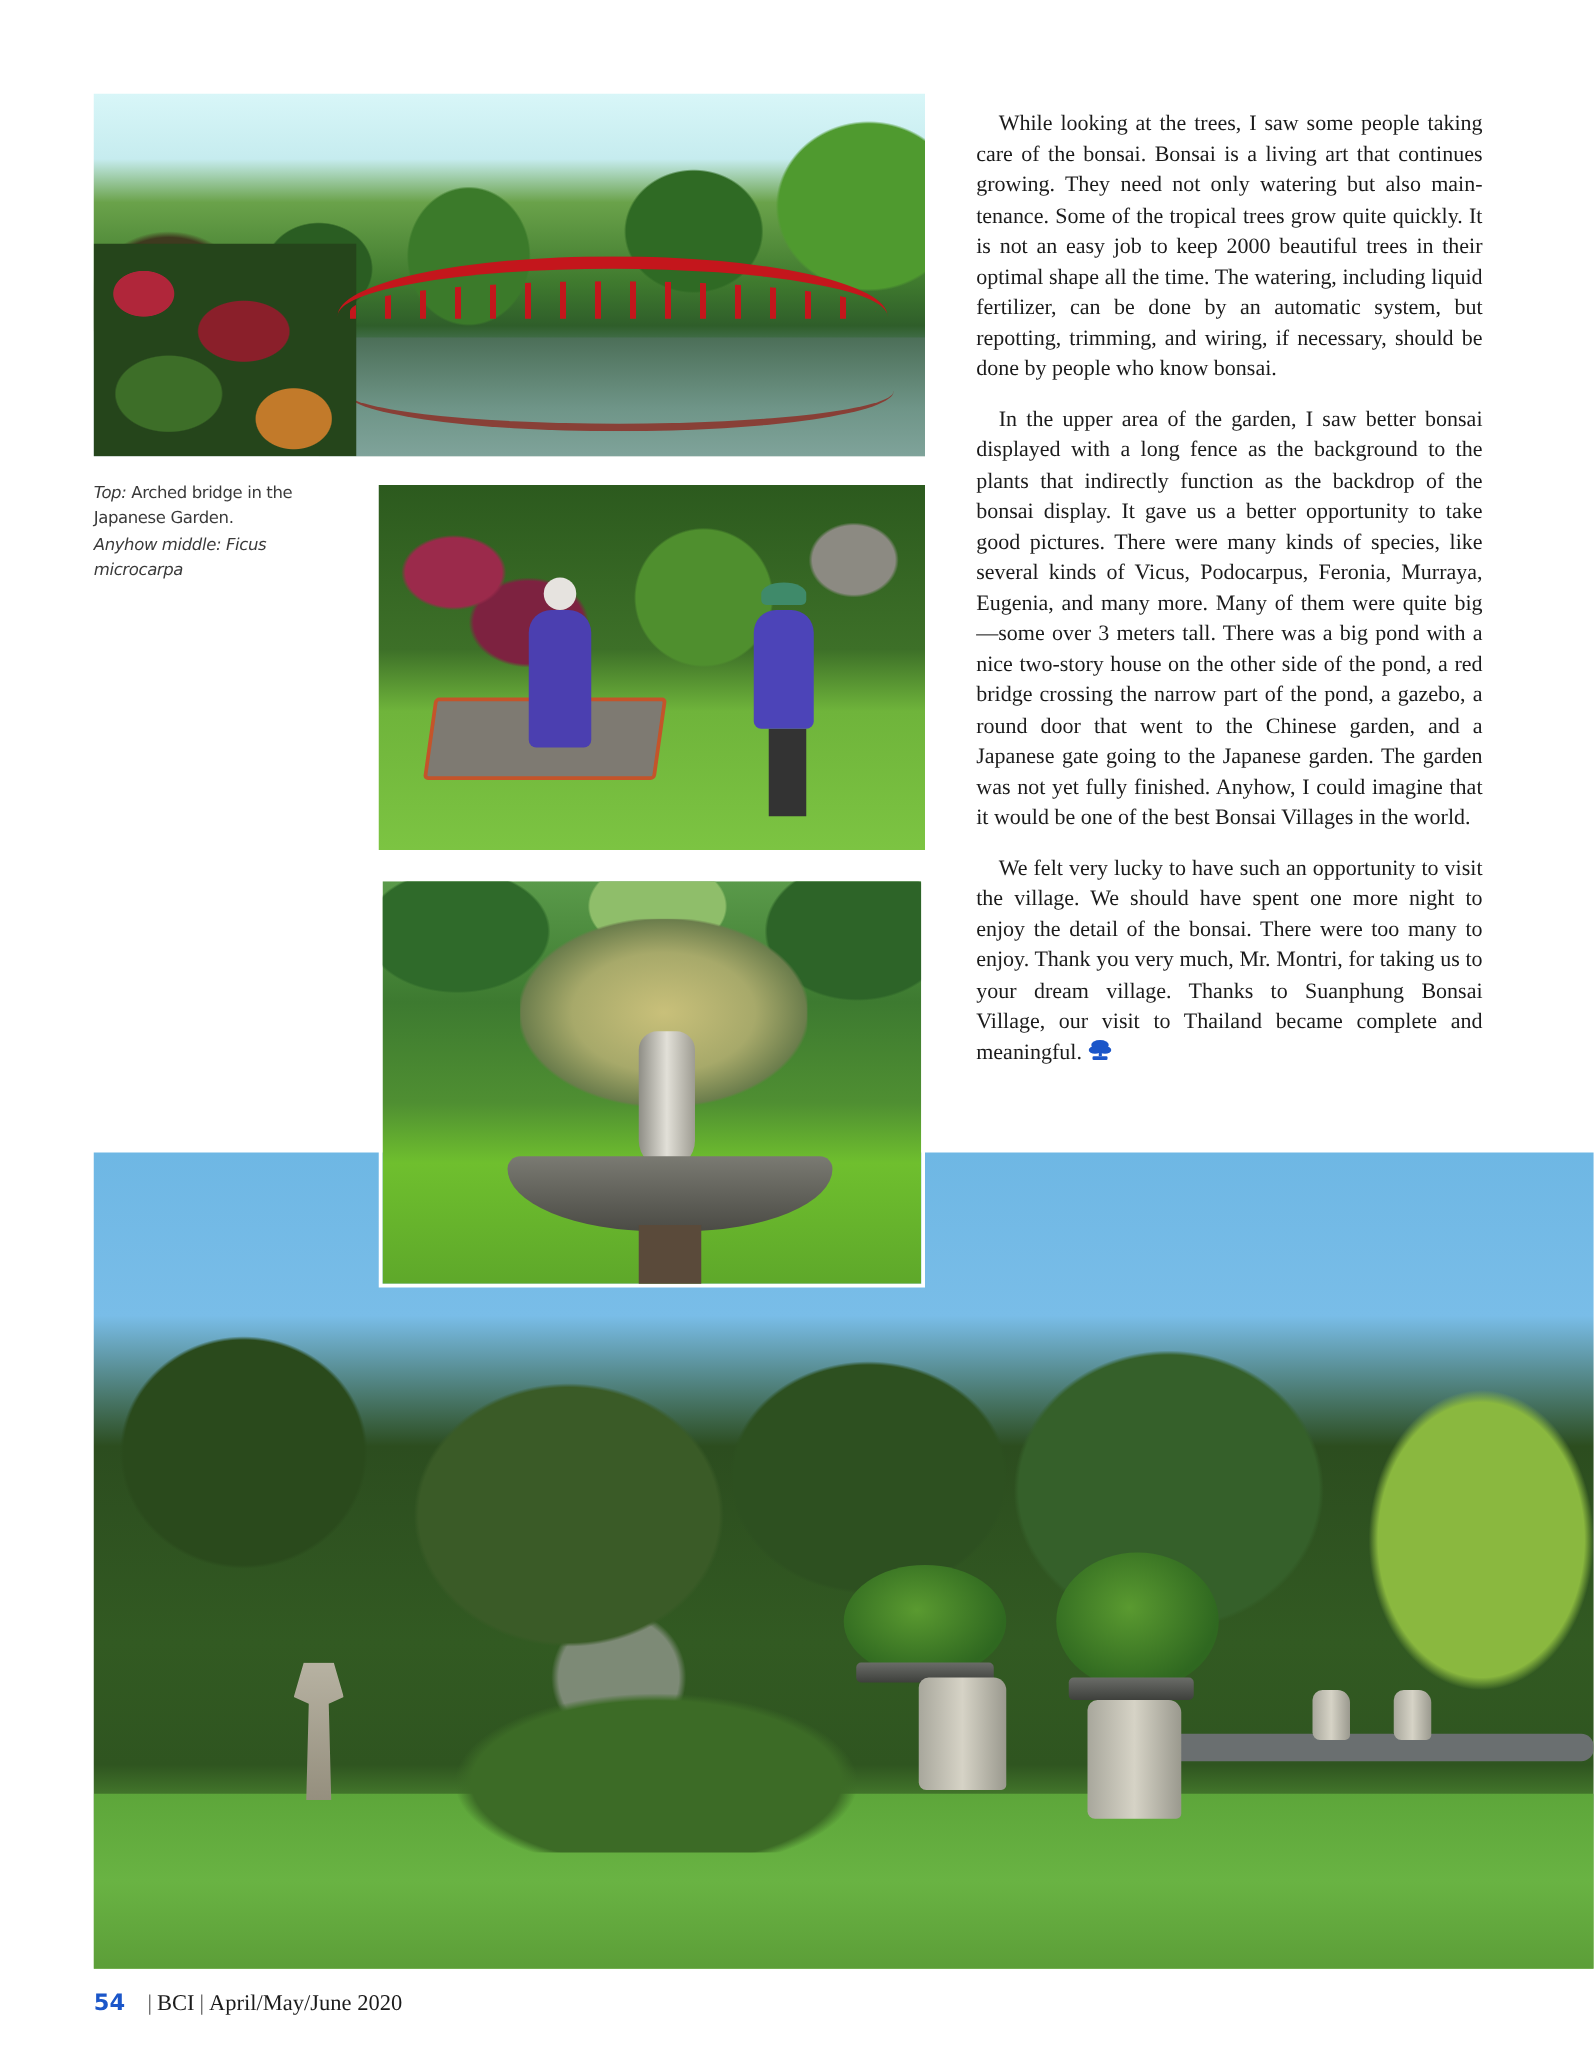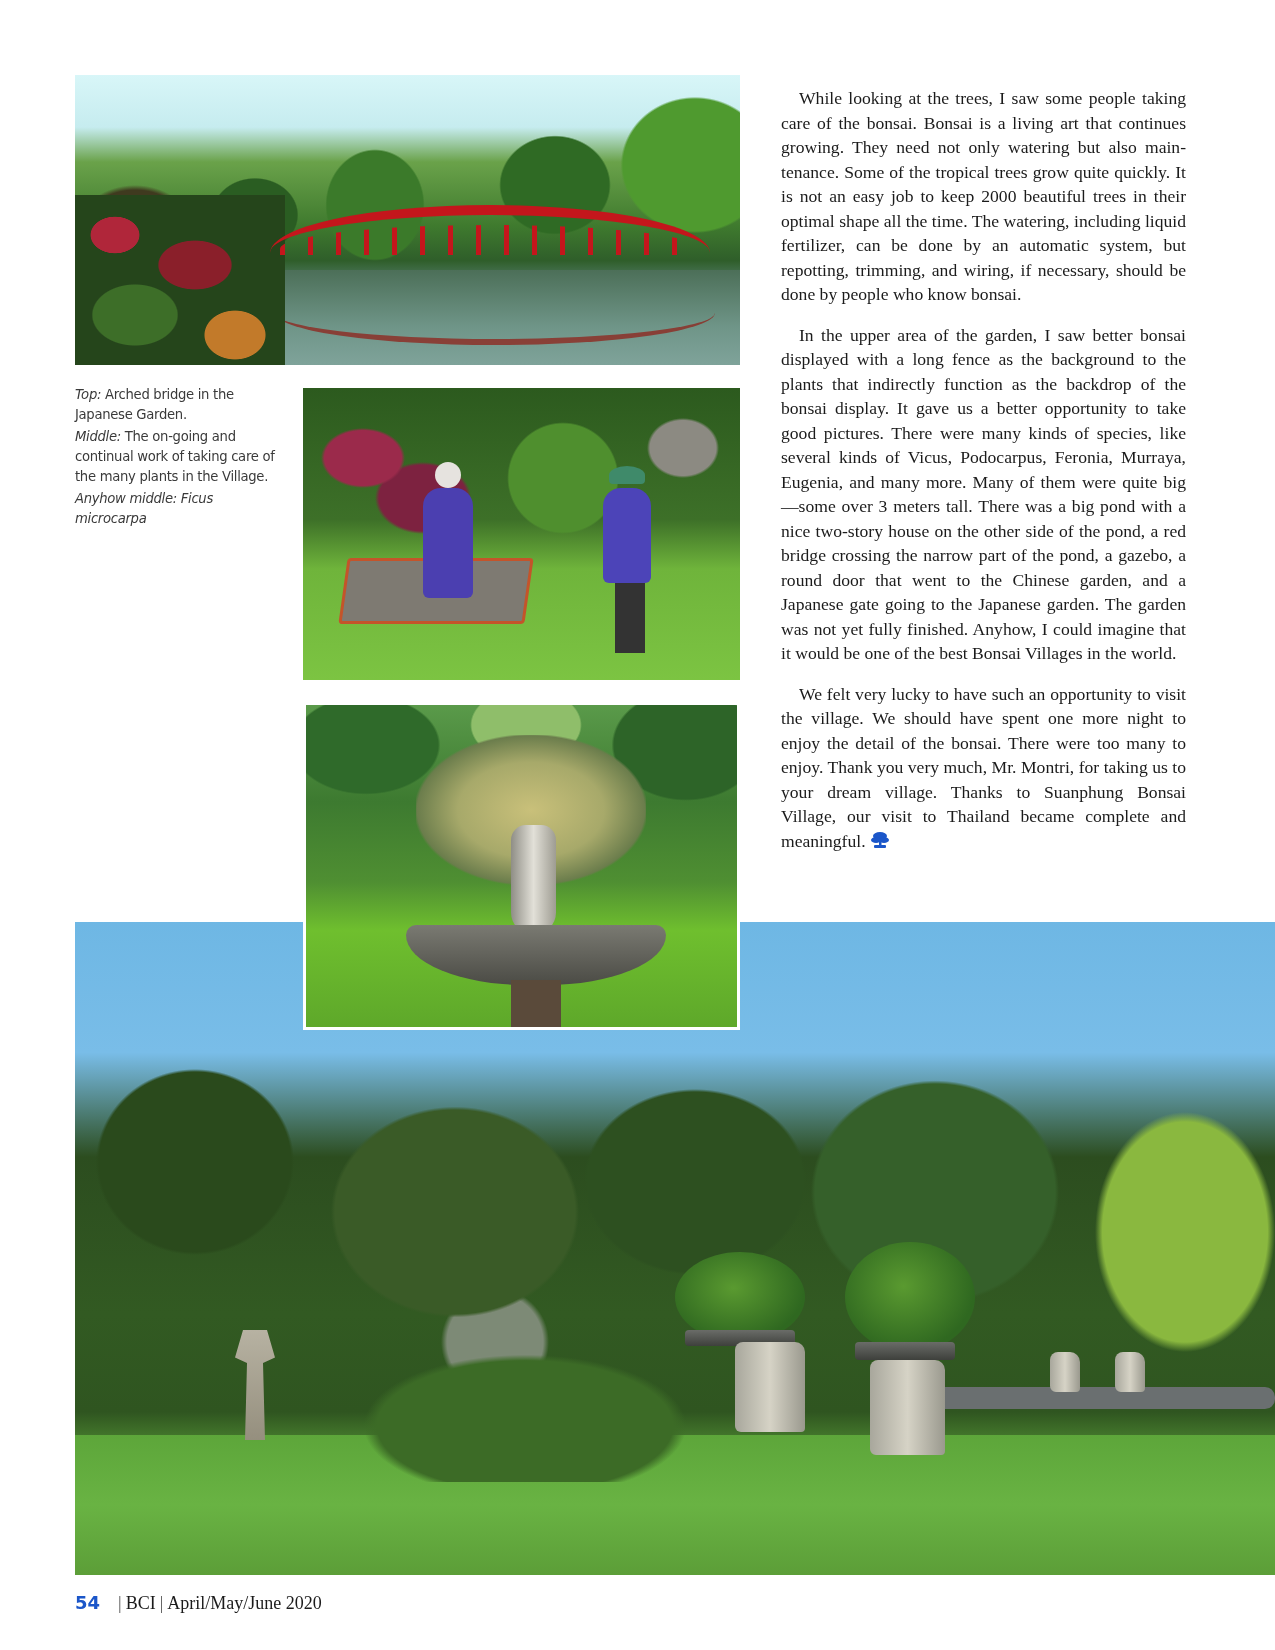--- a/index.html
+++ b/index.html
@@ -118,21 +118,20 @@
   <div class="trees"></div>
   <div class="water"></div>
   <div class="reflection"></div>
   <div class="foliage-left"></div>
   <div class="bridge"></div>
   <div class="rail"></div>
 </div>
 
 <div class="caption">
   <p><em>Top:</em><span> Arched bridge in the Japanese Garden.</span></p>
-  <p><em>Middle:</em><span> The on-going and continual work of  taking care of the many plants in the Village.</span></p>
   <p><em>Anyhow middle: Ficus microcarpa</em><span></span></p>
 </div>
 
 <div class="photo" id="photo-workers" aria-label="Two workers tending a large bonsai with a wheelbarrow">
   <div class="shrubs"></div>
   <div class="cart"></div>
   <div class="person1"></div>
   <div class="legs"></div>
   <div class="person2"></div>
 </div>

